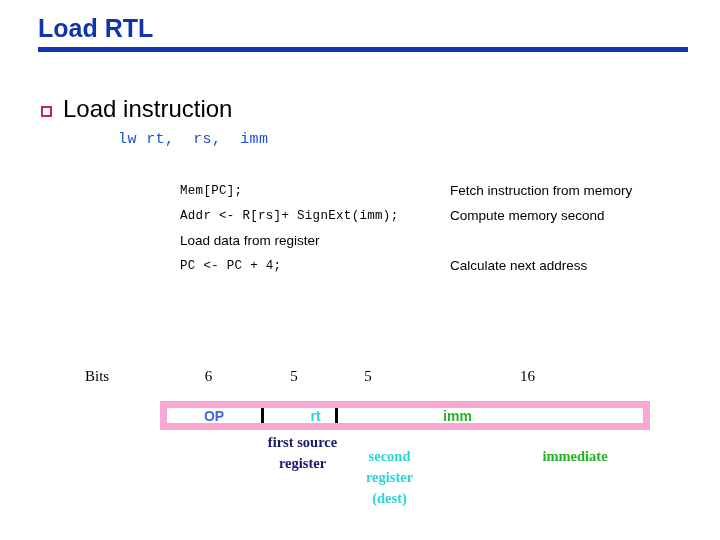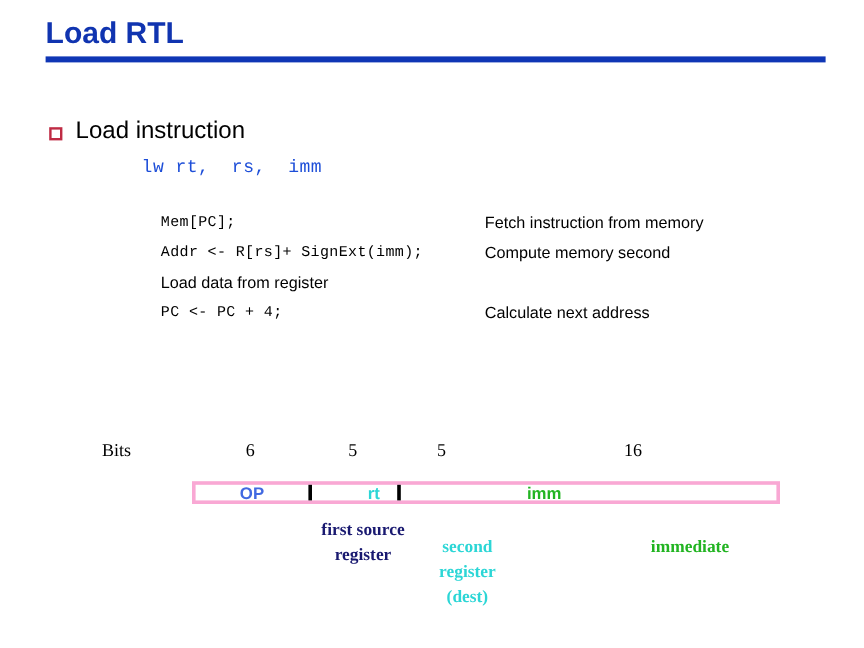--- a/index.html
+++ b/index.html
@@ -50,21 +50,21 @@
     height: 11px;
     border: 2.5px solid #BF2B44;
     box-sizing: border-box;
     margin-top: 8px;
     margin-right: 11px;
     flex: none;
     background: #ffffff;
   }
   #bullet-label {
     font-family: "Liberation Sans", sans-serif;
-    font-size: 20px;
+    font-size: 24px;
     font-weight: normal;
     color: #000000;
     line-height: 22px;
     white-space: nowrap;
   }
 
   
   #instruction-syntax {
     position: absolute;
     left: 118px;
@@ -78,22 +78,23 @@
 
   
   #rtl-block {
     position: absolute;
     left: 134px;
     top: 178px;
     width: 520px;
   }
   .rtl-row {
     display: flex;
-    align-items: flex-start;
+    align-items: center;
     height: 25px;
+    margin-left: 46px;
   }
   .rtl-code {
     width: 270px;
     flex: none;
     font-family: "Liberation Mono", "DejaVu Sans Mono", monospace;
     font-size: 12.5px;
     color: #000000;
     white-space: pre;
     letter-spacing: 0.3px;
   }
@@ -130,22 +131,22 @@
     font-size: 15px;
     color: #000000;
     text-align: center;
   }
 
   #fields-row {
     position: absolute;
     left: 75px;
     top: 33px;
     width: 490px;
-    height: 19px;
-    border: 3px solid #f9a8d4;
+    height: 29px;
+    border: 7px solid #f9a8d4;
     box-sizing: border-box;
     display: flex;
     background: #ffffff;
   }
   .field-cell {
     display: flex;
     align-items: center;
     justify-content: center;
     font-family: "Liberation Sans", sans-serif;
     font-size: 14px;

